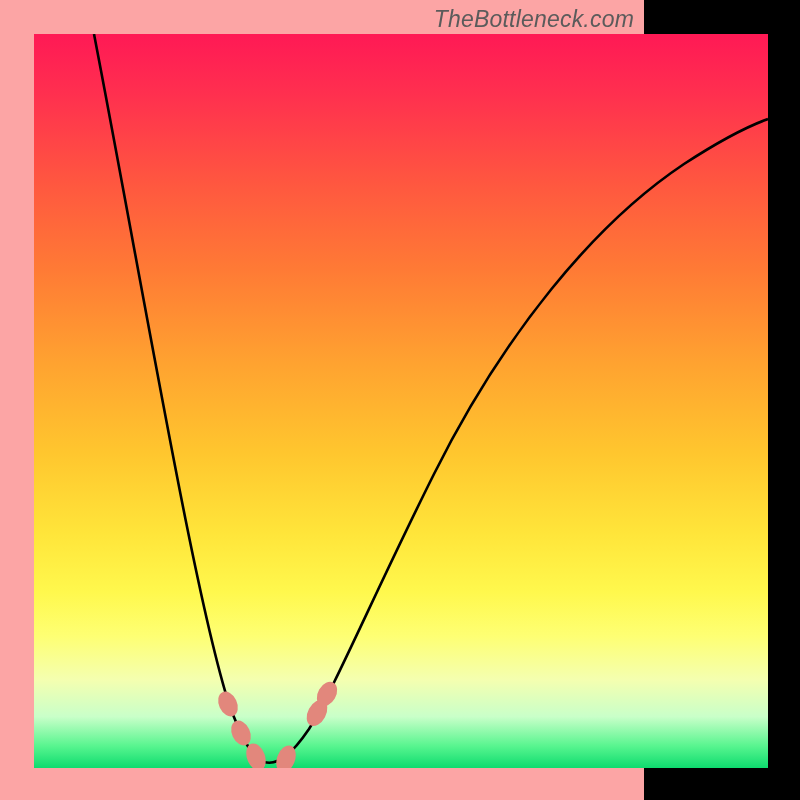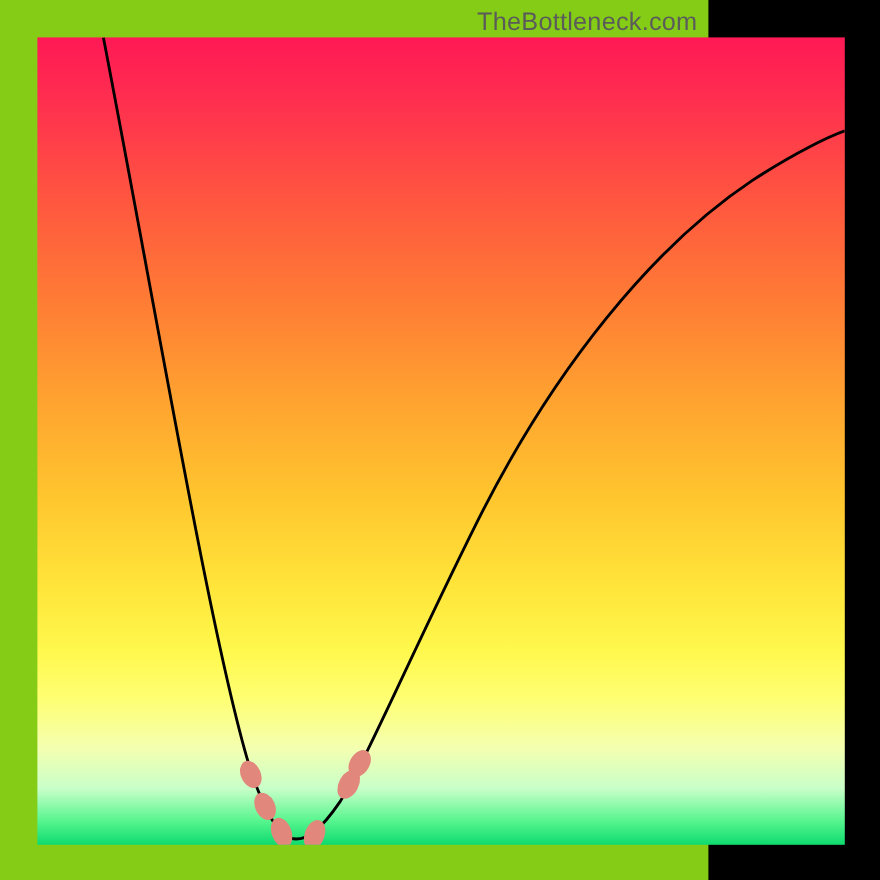--- a/index.html
+++ b/index.html
@@ -9,21 +9,22 @@
     height: 800px;
     background: #000;
     overflow: hidden;
   }
   .frame {
     position: absolute;
     left: 0;
     top: 0;
     width: 644px;
     height: 800px;
-    background: #84cc16;
+    background: #fca5a5;
+    font-style: italic;
   }
   .plot {
     position: absolute;
     left: 34px;
     top: 34px;
     width: 734px;
     height: 734px;
     background: linear-gradient(
       to bottom,
       #ff1955 0%,

